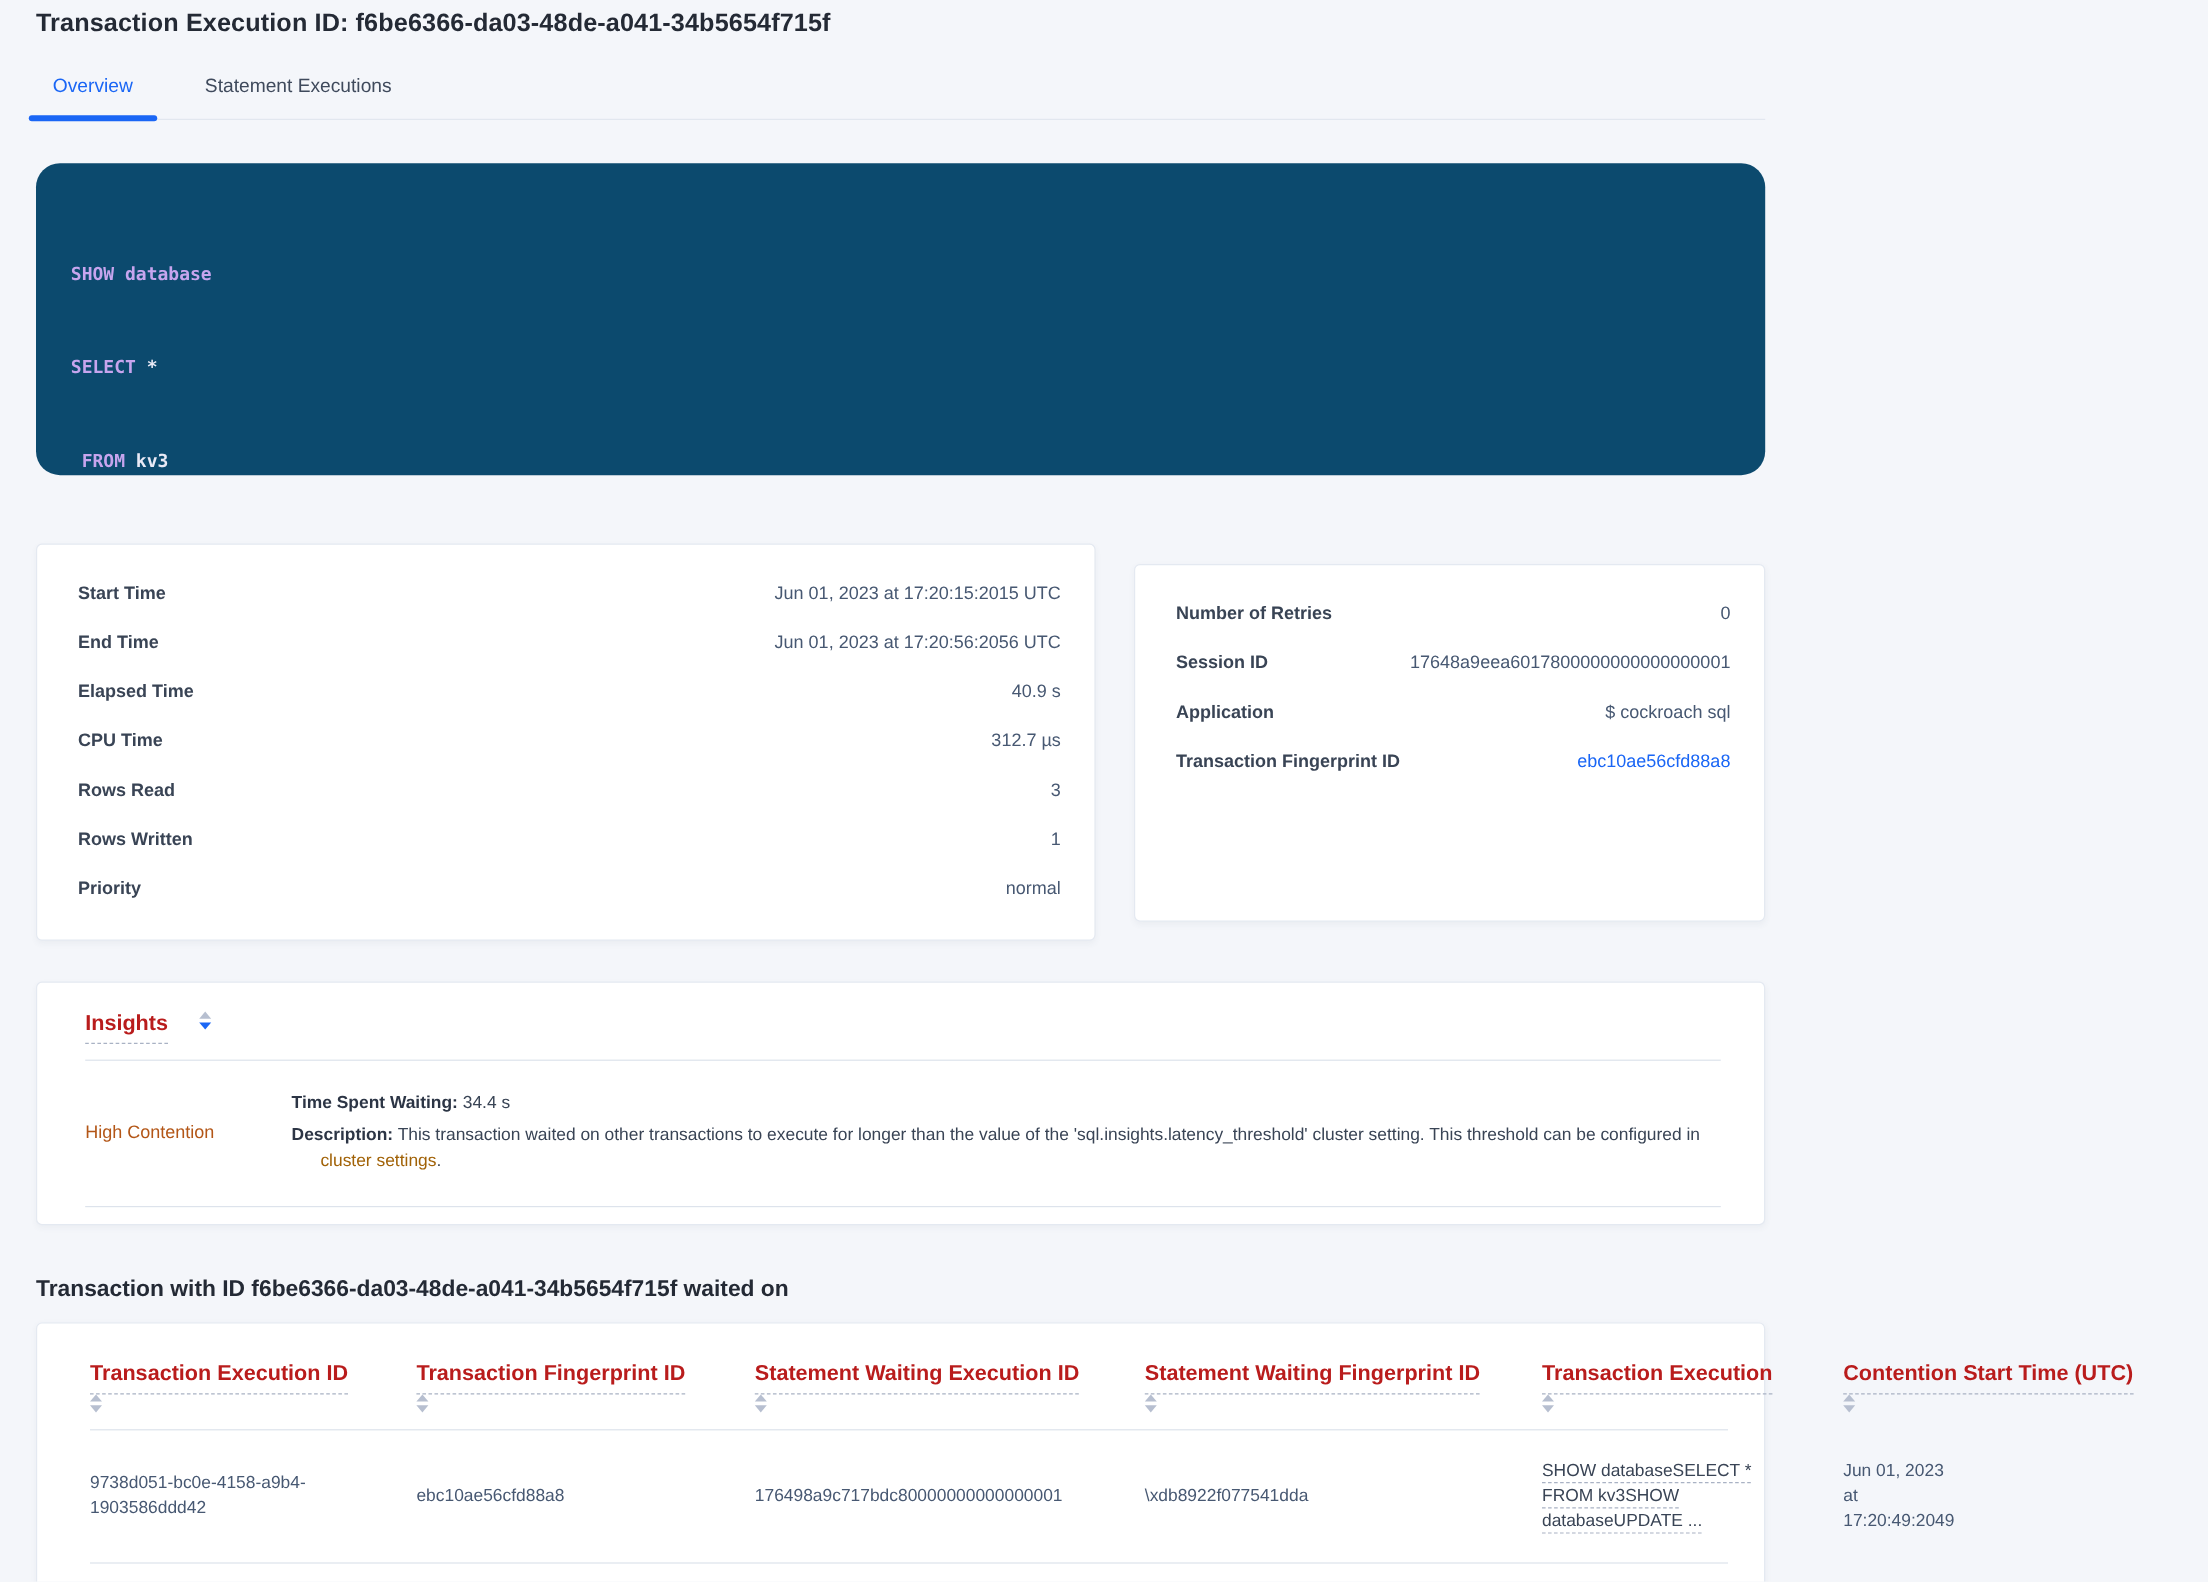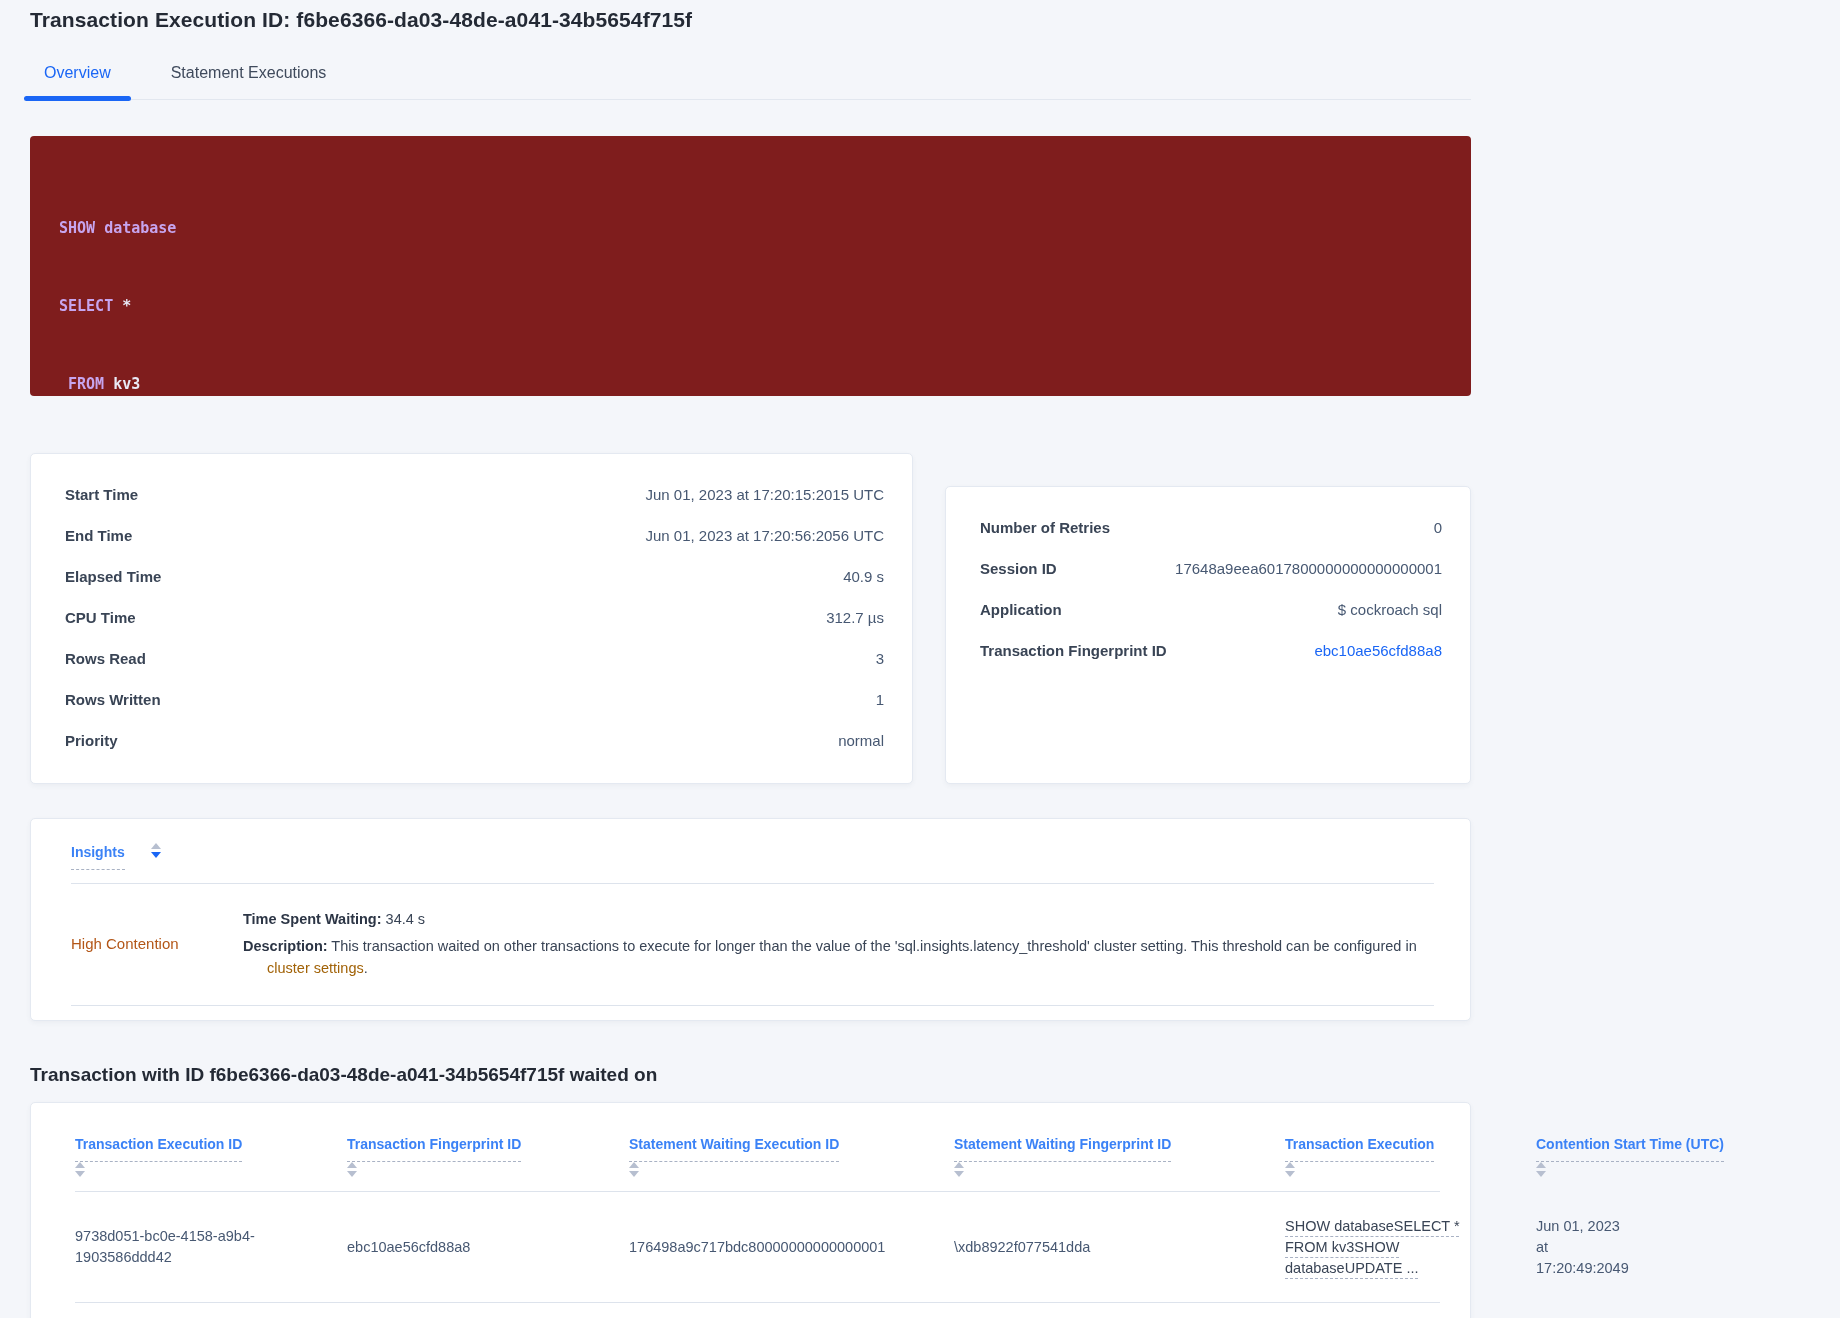--- a/index.html
+++ b/index.html
@@ -43,37 +43,37 @@
     position: absolute;
     left: -14px; right: -14px; bottom: -2px;
     height: 5px;
     border-radius: 3px;
     background: #1a66f5;
   }
 
   
   .sql-box {
     margin-top: 36px;
-    background: #7f1d1d;
-    border-radius: 4px;
+    background: #0c4a6e;
+    border-radius: 20px;
     padding: 27px 40px 25px 29px;
     font-family: "DejaVu Sans Mono", "Liberation Mono", monospace;
     font-size: 15px;
     font-weight: 600;
     line-height: 26px;
     color: #e9eaf6;
     white-space: pre;
     height: 260px;
     overflow: hidden;
   }
   .kw { color: #c7a5ee; }
   .pl { color: #e9eaf6; }
 
   
-  .cards-row { margin-top: 57px; display: flex; gap: 32px; align-items: flex-end; }
+  .cards-row { margin-top: 57px; display: flex; gap: 32px; align-items: center; }
   .card {
     background: #ffffff;
     border: 1px solid #e4e9f1;
     border-radius: 5px;
     box-shadow: 0 2px 5px rgba(60, 75, 100, 0.05);
   }
   .stats-card { padding: 30px 28px 12px 34px; }
   .stats-card.left { width: 883px; }
   .stats-card.right { flex: 1; min-height: 298px; }
   .stat-row {
@@ -90,23 +90,23 @@
   
   .arr { display: inline-flex; flex-direction: column; gap: 3px; align-items: center; }
   .arr i { display: block; width: 0; height: 0;
            border-left: 5px solid transparent; border-right: 5px solid transparent; }
   .arr .up   { border-bottom: 6px solid #b7bfd0; }
   .arr .down { border-top: 6px solid #b7bfd0; }
   .arr.sorted-desc .down { border-top-color: #1a66f5; }
 
   
   .th-label {
-    font-size: 14px;
+    font-size: 18px;
     font-weight: 700;
-    color: #3b82f6;
+    color: #b91c1c;
     border-bottom: 1px dashed #a9b2c4;
     padding-bottom: 8px;
     line-height: 18px;
     white-space: nowrap;
     cursor: pointer;
   }
 
   
   .insights-card { margin-top: 34px; padding: 24px 36px 14px 40px; }
   .insights-header { display: flex; align-items: flex-start; padding-bottom: 13px; border-bottom: 1px solid #dde3ec; }

